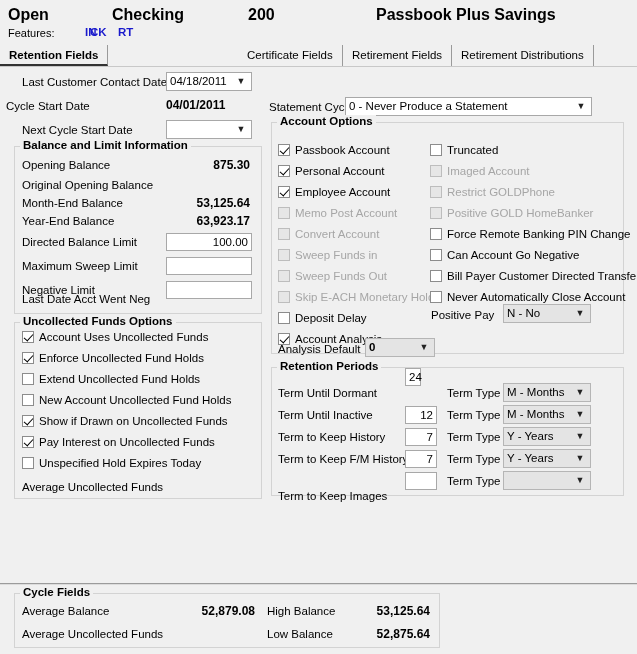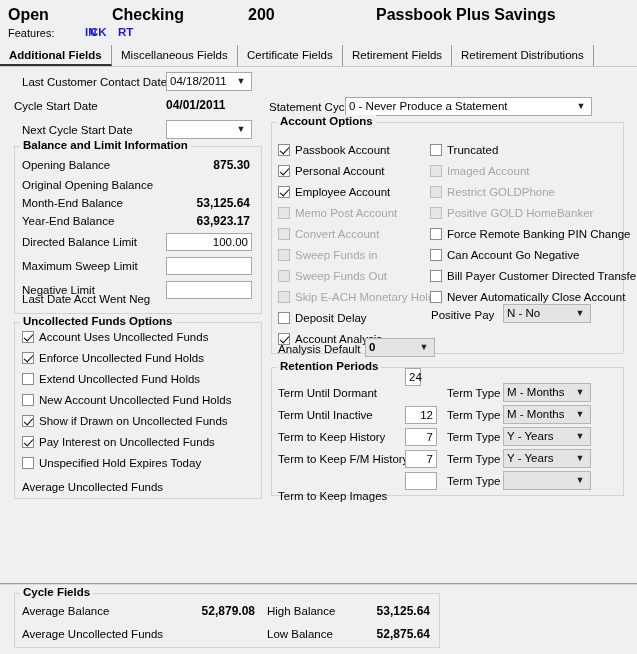--- a/index.html
+++ b/index.html
@@ -121,37 +121,36 @@
   <div class="hdr-cell" id="hdr-type">Checking</div>
   <div class="hdr-cell" id="hdr-number">200</div>
   <div class="hdr-cell" id="hdr-product">Passbook Plus Savings</div>
   <div id="features-label">Features:</div>
   <div class="feature-code" id="feat-0">IN</div>
   <div class="feature-code" id="feat-1">CK</div>
   <div class="feature-code" id="feat-2">RT</div>
 </div>
 
 <div id="tabstrip">
-    <div class="tab active" style="left:0px;">Additional Fields</div>
-    <div class="tab" style="left:112px;">Miscellaneous Fields</div>
+    <div class="tab active" style="left:0px;">Retention Fields</div>
     <div class="tab" style="left:238px;">Certificate Fields</div>
     <div class="tab" style="left:343px;">Retirement Fields</div>
     <div class="tab" style="left:452px;">Retirement Distributions</div>
   </div>
 <div id="tab-sep"></div>
 
 <div id="main-panel">
 
   <div class="lbl" style="left:22px; top:9px;">Last Customer Contact Date</div>
   <div class="combo" id="cmb-last-contact" style="left:166px; top:5px; width:86px;">
     <span>04/18/2011</span>
     <span class="arrow">▼</span>
   </div>
 
-  <div class="lbl" style="left:14px; top:33px;">Cycle Start Date</div>
+  <div class="lbl" style="left:6px; top:33px;">Cycle Start Date</div>
   <div class="val" style="left:166px; top:31px; width:86px; text-align:left;">04/01/2011</div>
 
   <div class="lbl" style="left:22px; top:57px;">Next Cycle Start Date</div>
   <div class="combo" id="cmb-next-cycle" style="left:166px; top:53px; width:86px;">
     <span></span>
     <span class="arrow">▼</span>
   </div>
 
   <div class="lbl" style="left:269px; top:34px;">Statement Cycle</div>
   <div class="combo" style="left:345px; top:30px; width:247px;">

